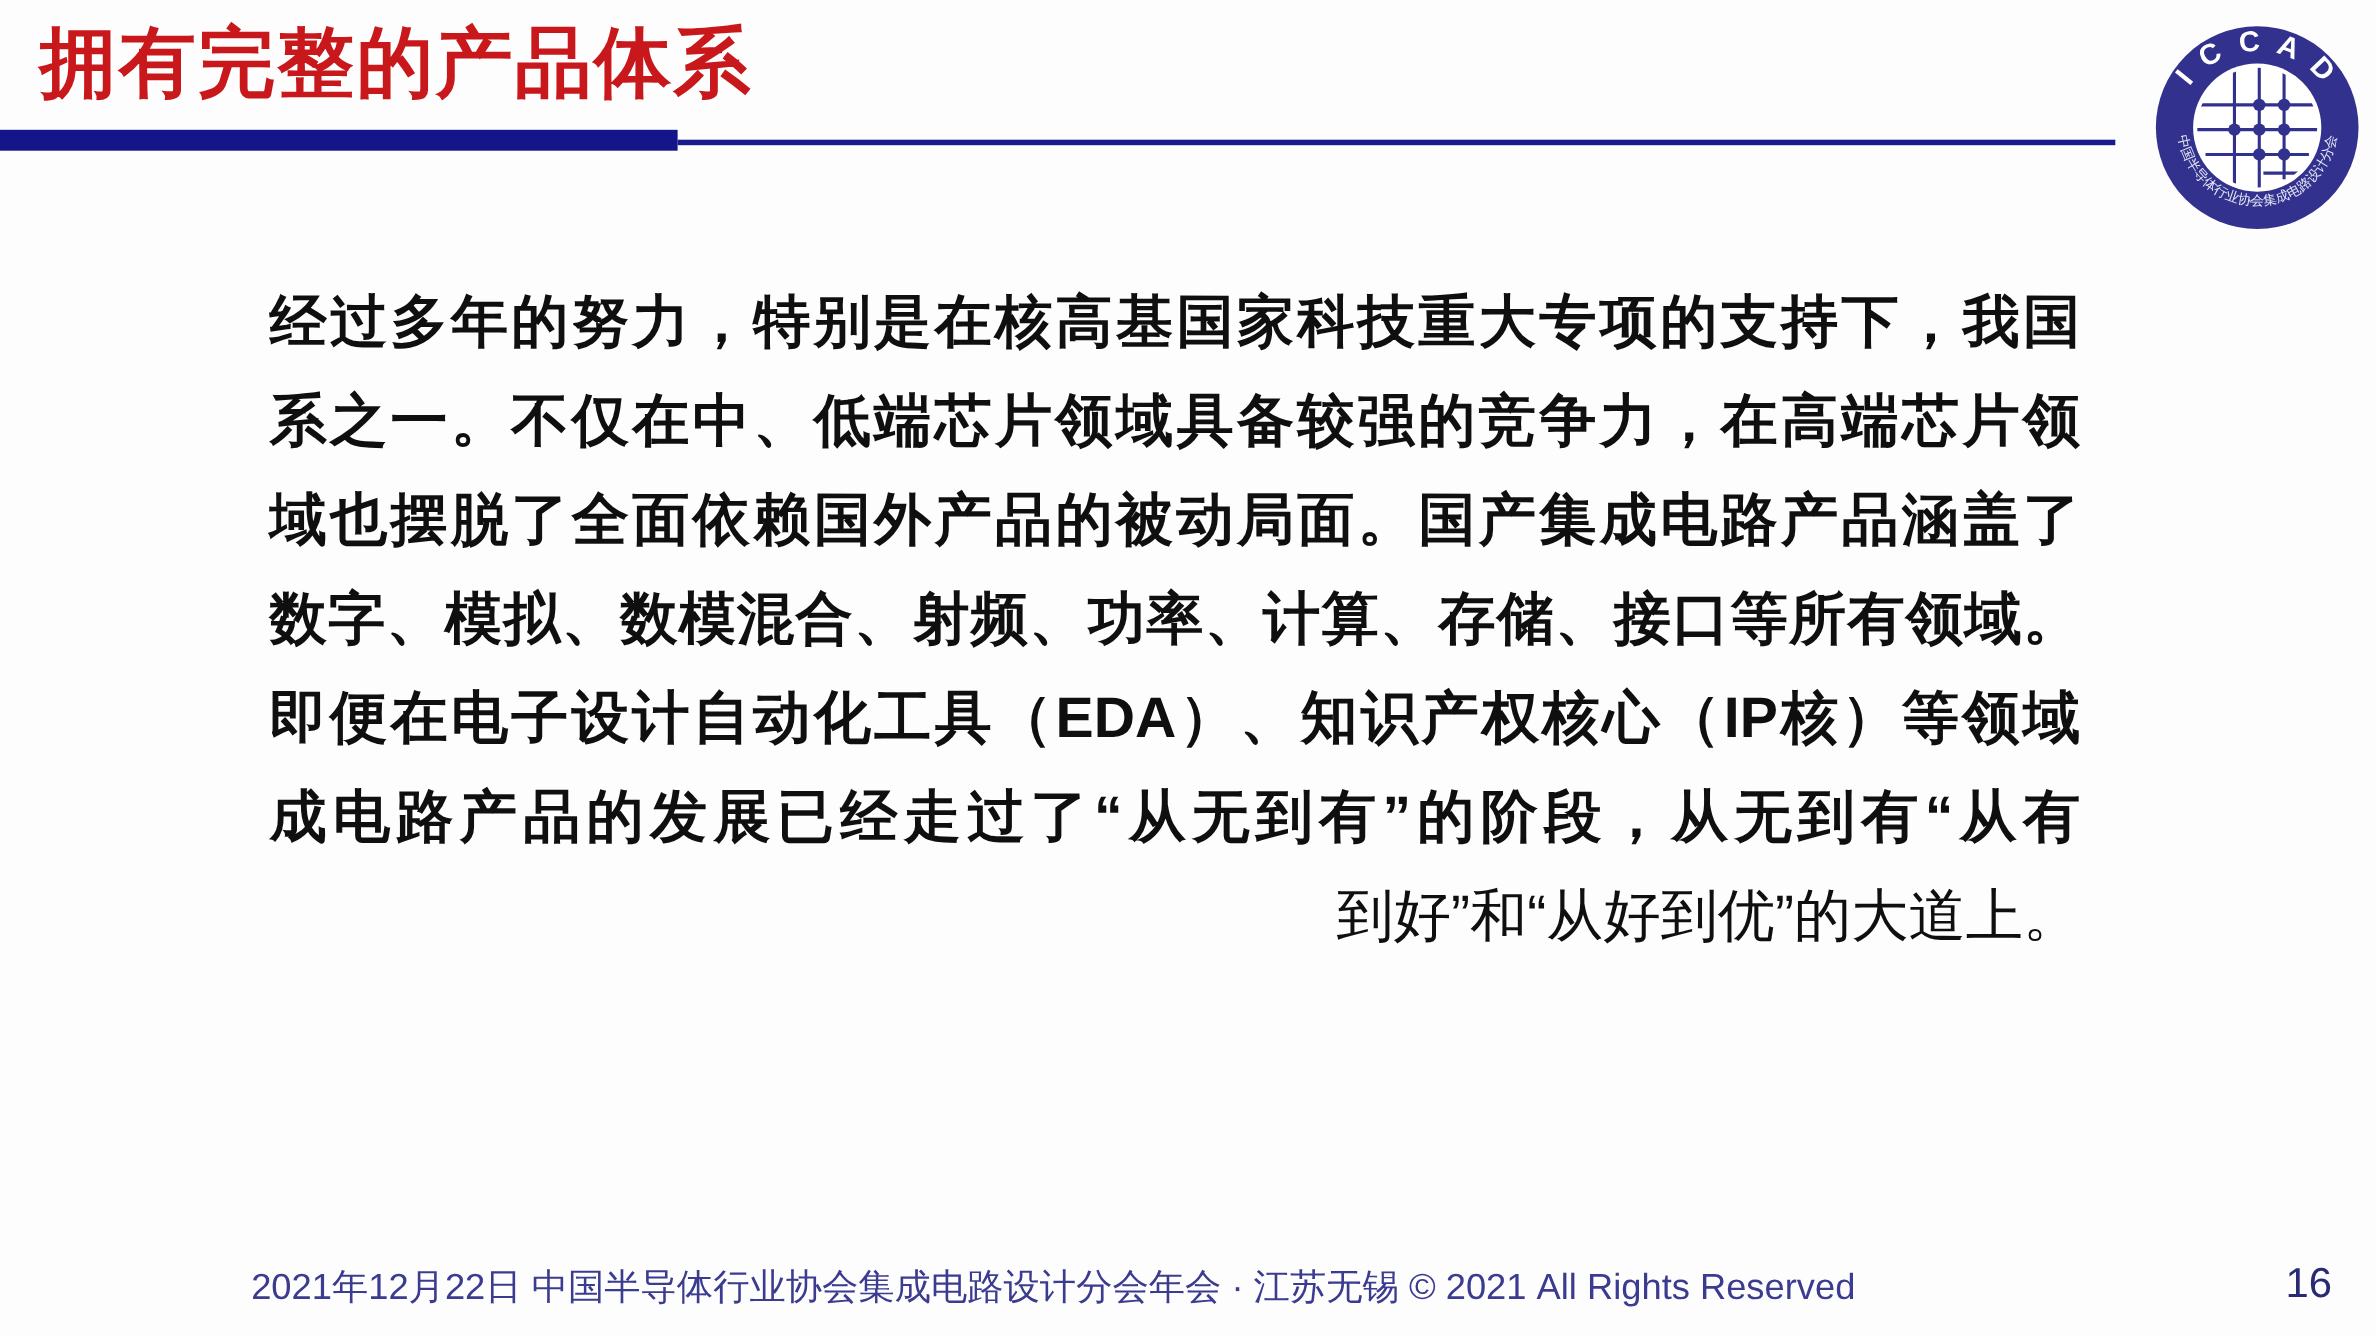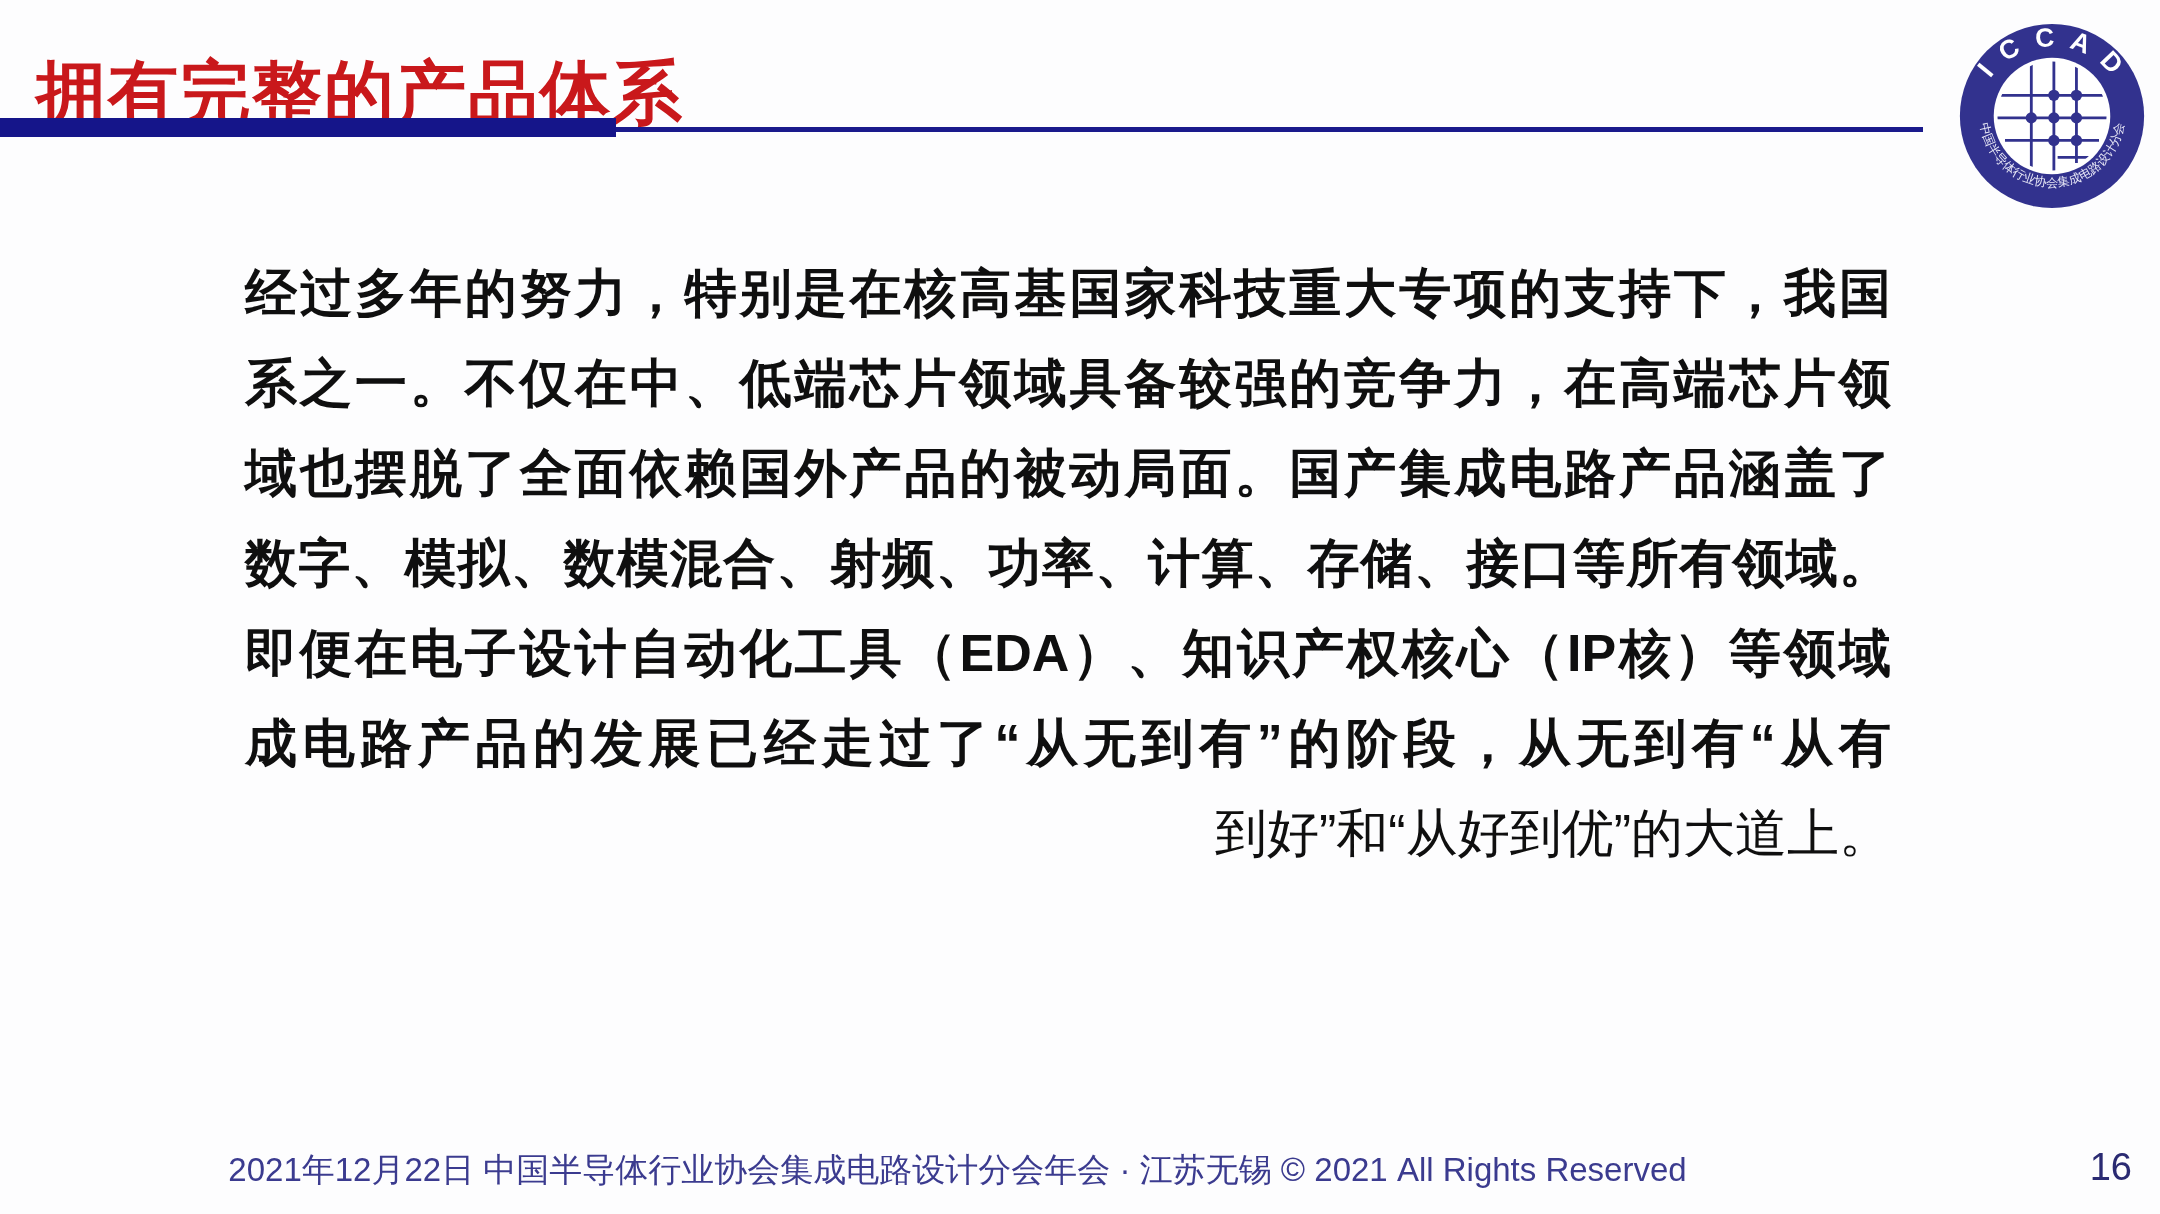--- a/index.html
+++ b/index.html
@@ -15,21 +15,20 @@
   
   .title {
     position: absolute;
     left: 36px; top: 14px;
     font-size: 70px;
     font-weight: 900;
     letter-spacing: 2px;
     color: #C9181B;
     line-height: 1.25;
     white-space: nowrap;
-    margin-top: 36px;
   }
   .bar-thick {
     position: absolute;
     left: 0; top: 118px;
     width: 616px; height: 19px;
     background: #15158A;
   }
   .bar-thin {
     position: absolute;
     left: 616px; top: 127px;
@@ -66,21 +65,21 @@
   .footer {
     position: absolute;
     left: 0; top: 1148px;
     width: 1915px;
     text-align: center;
     font-size: 33px;
     color: #3B3B8F;
   }
   .page-number {
     position: absolute;
-    right: 28px; top: 1146px;
+    right: 40px; top: 1146px;
     font-size: 38px;
     color: #2A2A72;
     text-align: right;
   }
 </style>
 </head>
 <body>
 
 <div class="slide">
 

